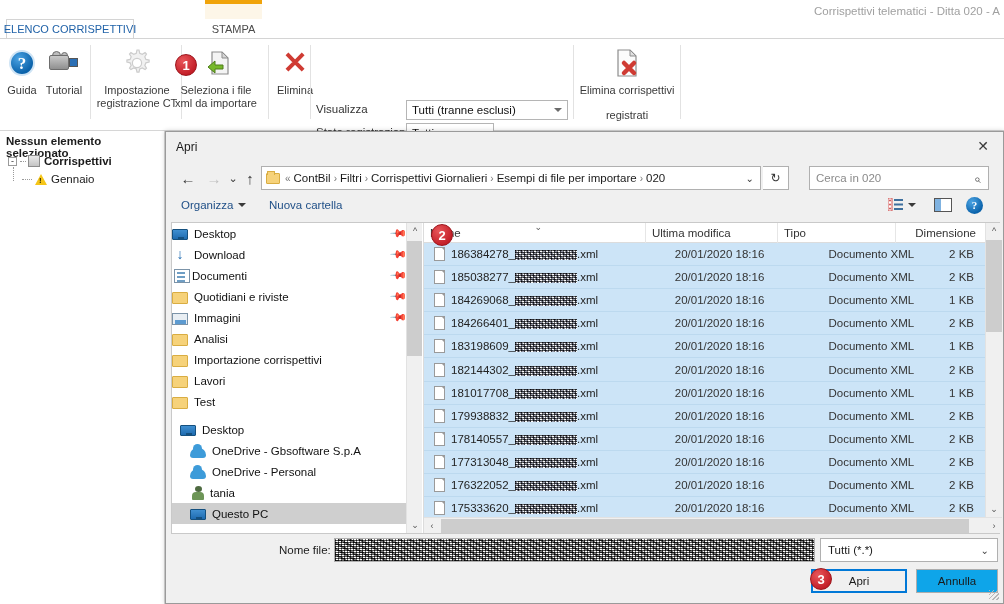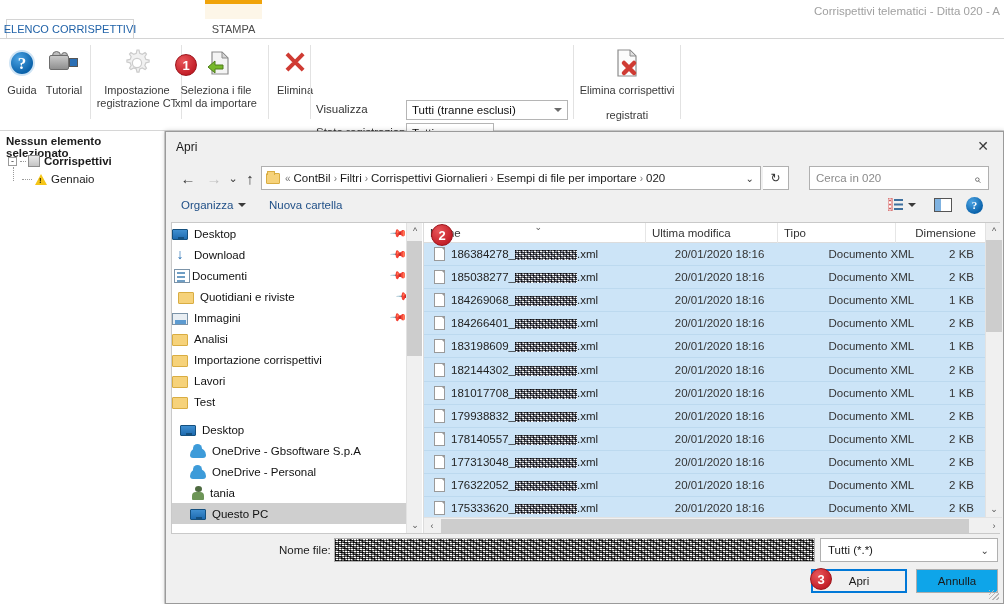--- a/index.html
+++ b/index.html
@@ -500,21 +500,21 @@
         <div class="sb-row" style="top:21px;">
             <span class="sb-ico ic-dl">↓</span>
             <span>Download</span>
             <span class="sb-pin">📌</span>
           </div>
         <div class="sb-row" style="top:42px;">
             <span class="sb-ico ic-docs"></span>
             <span>Documenti</span>
             <span class="sb-pin">📌</span>
           </div>
-        <div class="sb-row" style="top:63px;margin-left:6px;">
+        <div class="sb-row" style="top:63px;">
             <span class="sb-ico ic-folder"></span>
             <span>Quotidiani e riviste</span>
             <span class="sb-pin">📌</span>
           </div>
         <div class="sb-row" style="top:84px;">
             <span class="sb-ico ic-img"></span>
             <span>Immagini</span>
             <span class="sb-pin">📌</span>
           </div>
         <div class="sb-row" style="top:105px;">

